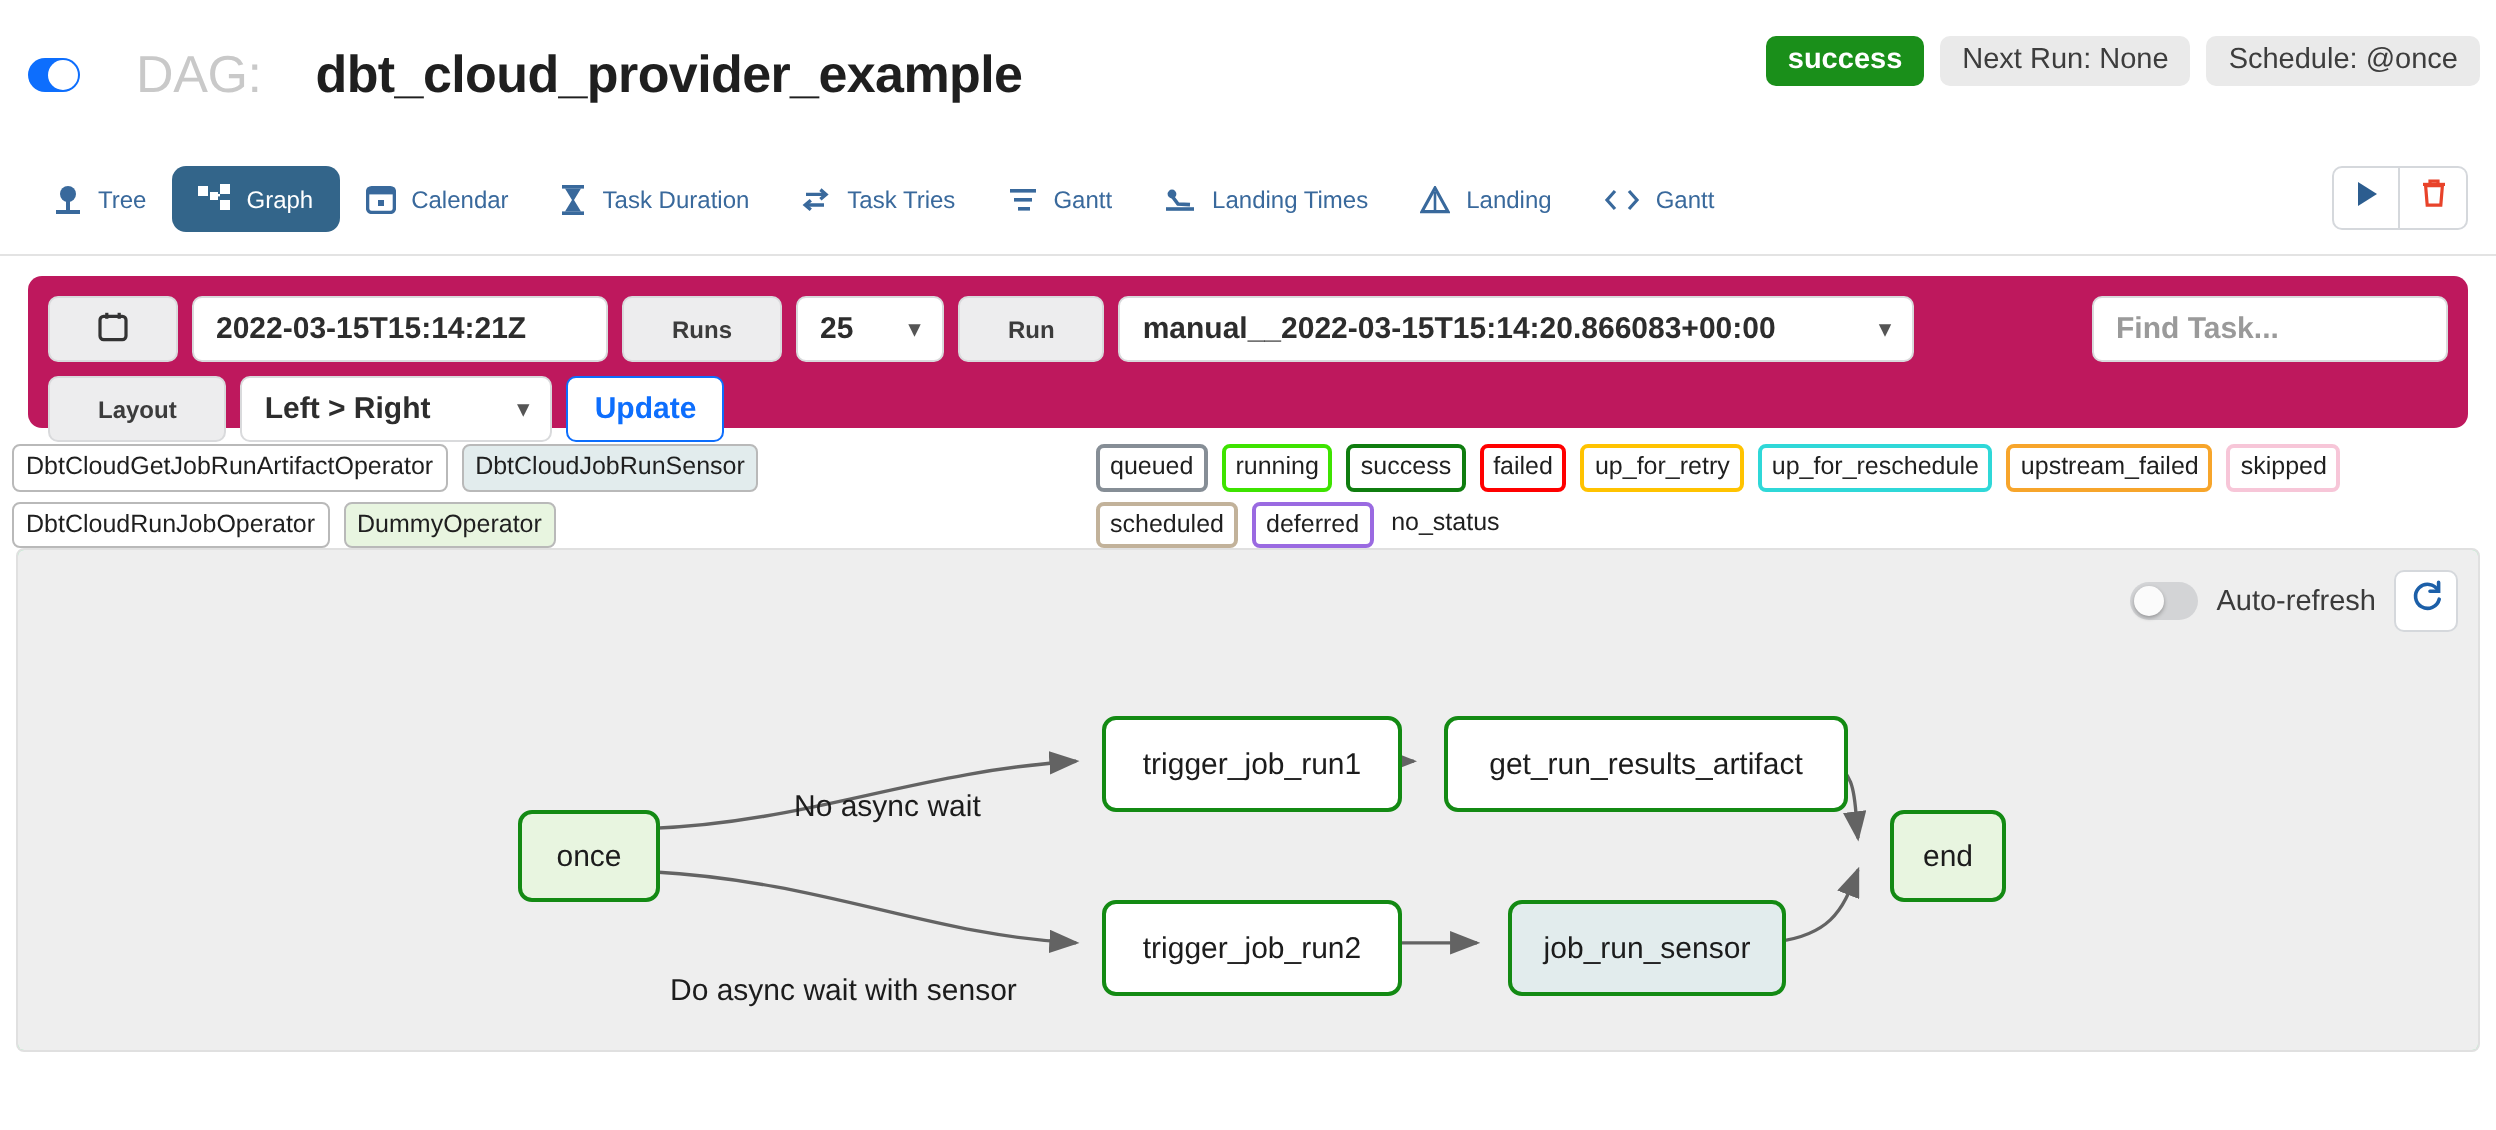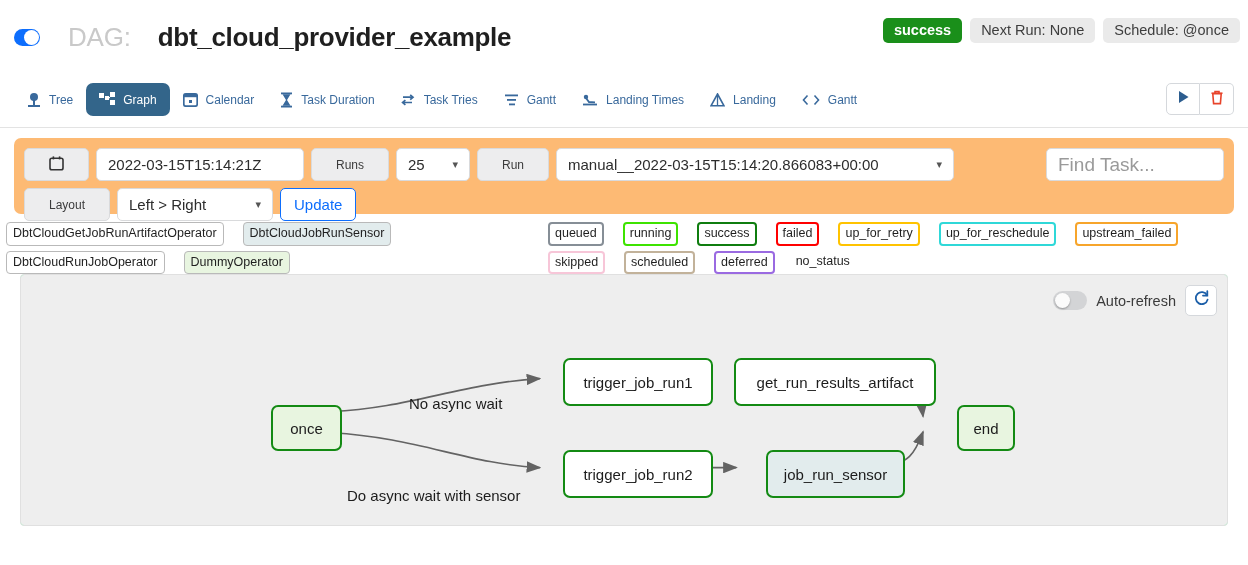--- a/index.html
+++ b/index.html
@@ -114,25 +114,26 @@
     align-items: center;
     justify-content: center;
     cursor: pointer;
   }
   .tab-actions .btn:first-child { border-radius: 5px 0 0 5px; }
   .tab-actions .btn:last-child  { border-radius: 0 5px 5px 0; border-left: none; }
 
   
   .toolbar-wrap { padding: 10px 14px 0; }
   .toolbar {
-    background: #fdba74;
+    background: #be185d;
     border-radius: 7px;
     padding: 10px 10px;
     position: relative;
     height: 76px;
+    font-weight: bold;
   }
   .tb-row {
     display: flex;
     align-items: center;
     gap: 7px;
     margin-bottom: 7px;
   }
   .addon {
     background: #ededee;
     border: 1px solid #d9dadc;
@@ -184,50 +185,50 @@
     position: absolute;
     right: 10px;
     top: 10px;
     width: 178px; height: 33px;
     background: #fff;
     border: 1px solid #d9dadc;
     border-radius: 5px;
     display: flex;
     align-items: center;
     padding: 12px 11px;
-    font-size: 19px;
+    font-size: 15px;
     color: #9a9a9a;
   }
 
   
   .legend {
     padding: 8px 6px 6px;
     position: relative;
     height: 56px;
   }
   .legend-col { position: absolute; }
   .legend-ops { left: 6px; top: 8px; width: 530px; }
   .legend-states { left: 548px; top: 8px; right: 4px; }
-  .chips { display: flex; flex-wrap: wrap; gap: 5px 19px; }
+  .chips { display: flex; flex-wrap: wrap; gap: 5px 7px; }
   .chip {
     font-size: 12.5px;
     line-height: 1;
     padding: 4px 6px 5px;
     border: 1px solid #b9b9b9;
     border-radius: 4px;
     background: #fff;
     color: #1f1f1f;
     white-space: nowrap;
   }
   .chip.state { font-weight: normal; border-width: 2px; padding: 3px 5px 4px; }
   .chip.plain { border: none; padding: 4px 2px 5px; }
 
   
   .graph-panel {
-    margin: 4px 20px 0;
+    margin: 4px 8px 0;
     background: #86efac;
     border: 1px solid #e0e0e0;
     border-radius: 4px;
     height: 252px;
     position: relative;
     overflow: hidden;
   }
   .graph-canvas {
     position: absolute;
     inset: 0;

